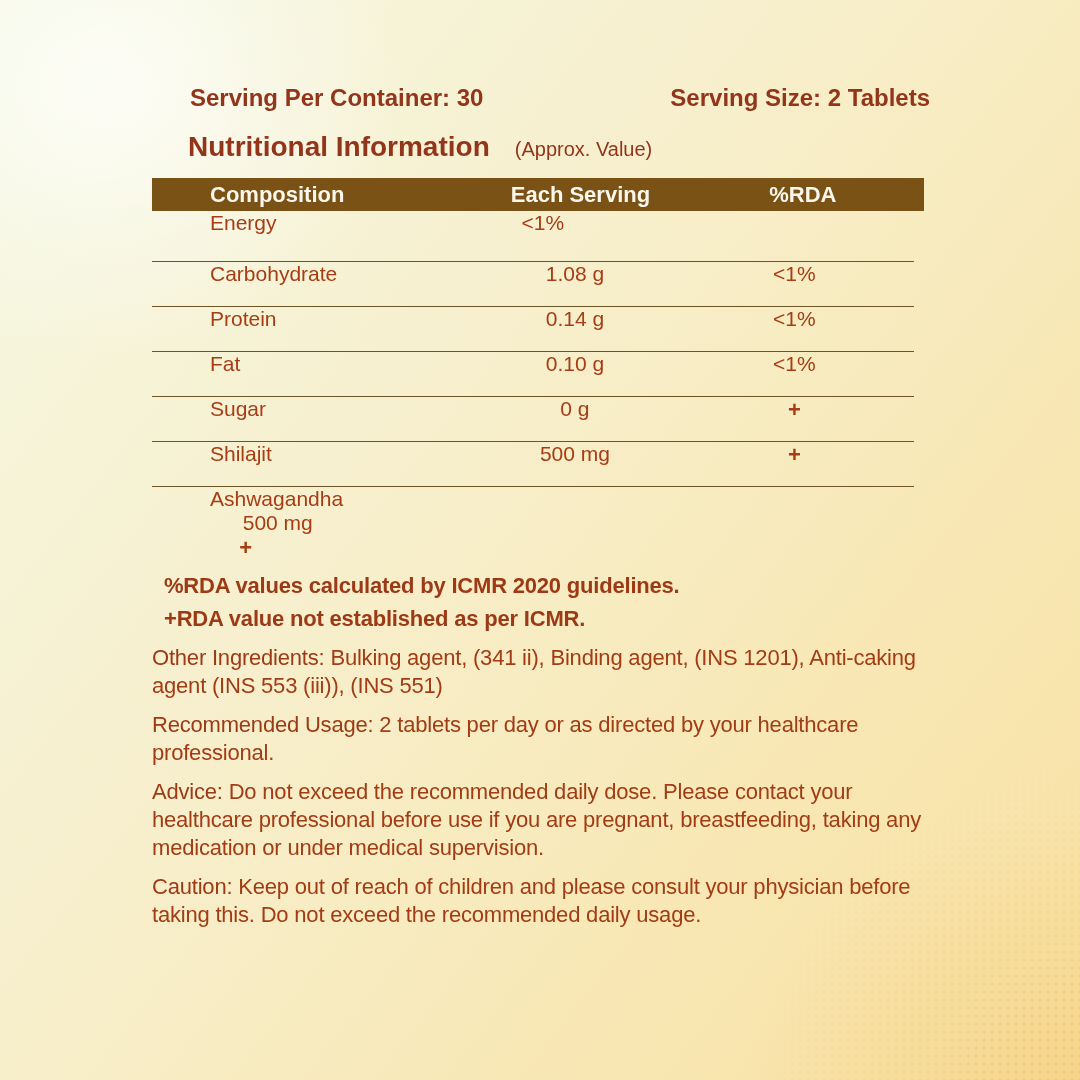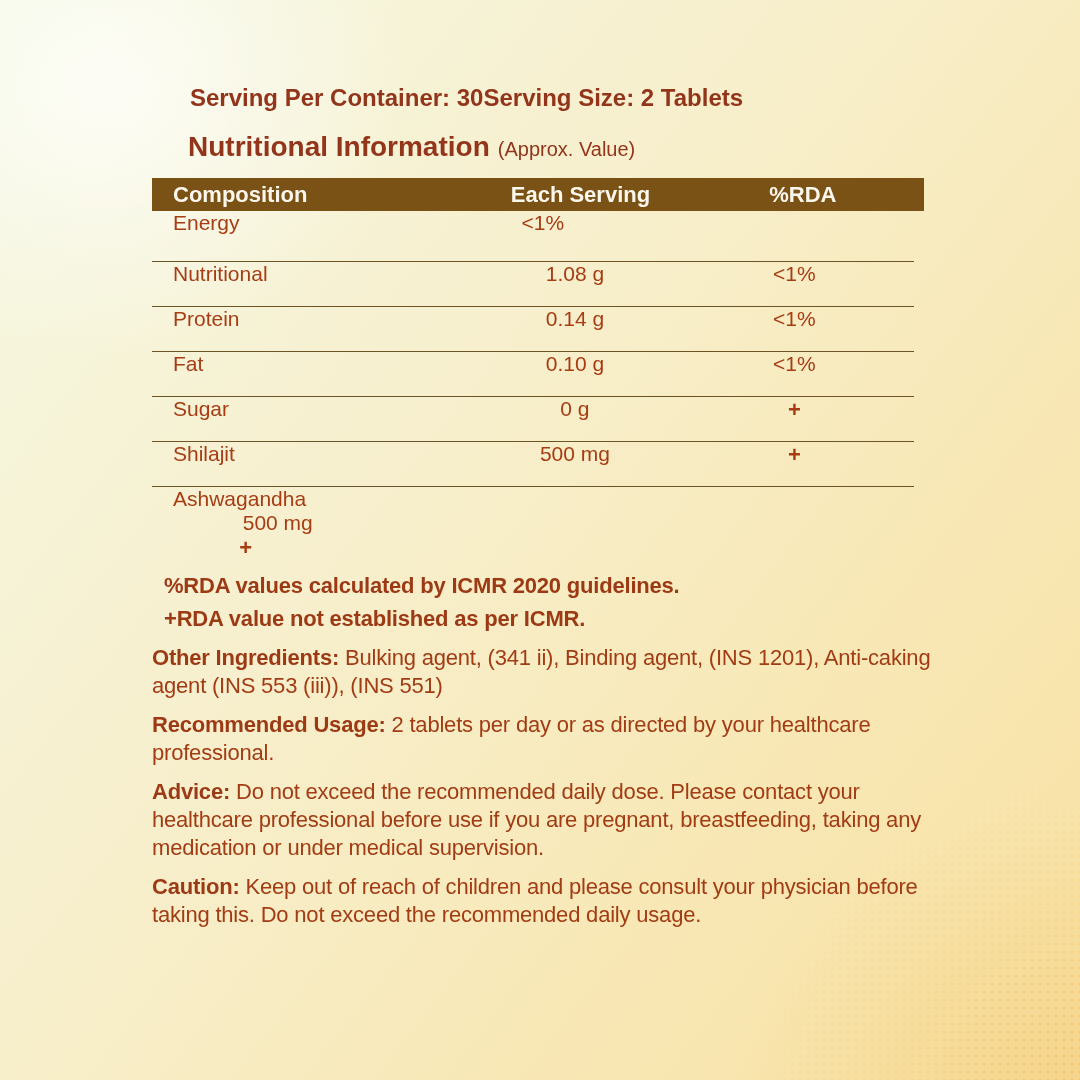--- a/index.html
+++ b/index.html
@@ -26,51 +26,53 @@
     opacity: 0.55;
     -webkit-mask-image: radial-gradient(circle at 100% 100%, #000 0%, transparent 75%);
     mask-image: radial-gradient(circle at 100% 100%, #000 0%, transparent 75%);
   }
 
   .serving-row {
     position: absolute;
     left: 190px; top: 84px;
     width: 740px;
     display: flex;
+    justify-content: space-between;
     font-size: 24px;
     font-weight: bold;
     color: #93351a;
+    gap: 8px;
   }
 
   .title-row {
     position: absolute;
     left: 188px; top: 131px;
     display: flex;
     align-items: baseline;
-    gap: 8px;
+    gap: 25px;
     color: #93351a;
   }
   .main-title { font-size: 28px; font-weight: bold; }
   .title-suffix { font-size: 20px; font-weight: normal; }
 
   .nutrition-table {
     position: absolute;
     left: 152px; top: 178px;
     width: 772px;
   }
   .table-header {
     display: flex;
     align-items: center;
     height: 33px;
     background: #7a5216;
     color: #fbf7ec;
     font-size: 22px;
     font-weight: bold;
   }
-  .col-name    { width: 39%; padding-left: 21px; box-sizing: border-box; text-align: left; }
+  .col-name    { width: 39%; padding-left: 58px; box-sizing: border-box; text-align: left; }
   .col-serving { width: 33%; text-align: center; }
   .col-rda     { width: 28%; text-align: center; padding-right: 26px; box-sizing: border-box; }
 
   .table-row {
     display: flex;
     align-items: flex-start;
     height: 44px;
     margin-right: 10px;
     font-size: 21px;
     color: #a63d14;
@@ -85,21 +87,21 @@
     position: absolute;
     left: 152px; top: 572px;
     width: 806px;
     font-size: 22px;
     line-height: 28px;
     letter-spacing: -0.2px;
     color: #a23c15;
   }
   .footnote { margin: 0 0 5px 12px; font-weight: bold; color: #9c3a16; }
   .para     { margin: 11px 0 0 0; }
-  .plabel   { font-weight: bold; color: #9c3a16; }
+  .plabel   { font-weight: normal; color: #9c3a16; }
 </style>
 </head>
 <body>
 
 <div class="page">
   <div class="halftone"></div>
 
   <div class="serving-row">
     <span>Serving Per Container: 30</span>
     <span>Serving Size: 2 Tablets</span>
@@ -115,21 +117,21 @@
       <span class="col-name">Composition</span>
       <span class="col-serving">Each Serving</span>
       <span class="col-rda">%RDA</span>
     </div>
     <div class="table-body">
       <div class="table-row">
         <span class="col-name">Energy</span>
         <span class="col-rda">&lt;1%</span>
       </div>
       <div class="table-row">
-        <span class="col-name">Nutritional</span>
+        <span class="col-name">Carbohydrate</span>
         <span class="col-serving">1.08 g</span>
         <span class="col-rda">&lt;1%</span>
       </div>
       <div class="table-row">
         <span class="col-name">Protein</span>
         <span class="col-serving">0.14 g</span>
         <span class="col-rda">&lt;1%</span>
       </div>
       <div class="table-row">
         <span class="col-name">Fat</span>

